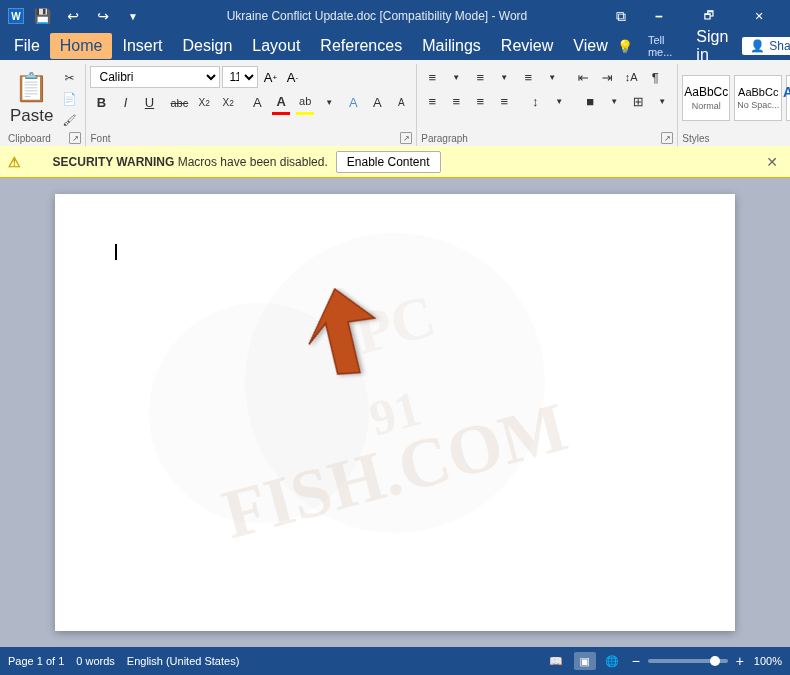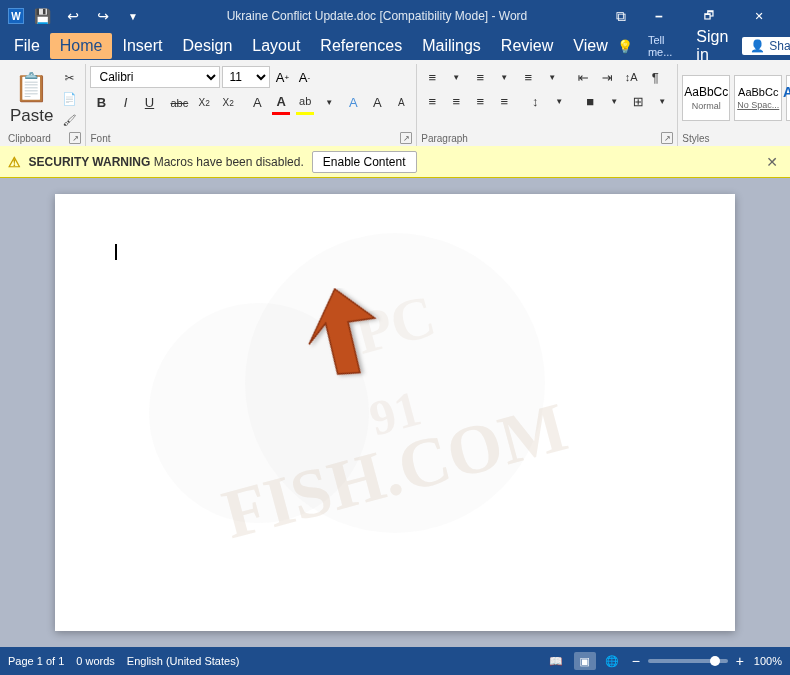--- a/index.html
+++ b/index.html
@@ -50,21 +50,21 @@
     .font-row { display: flex; align-items: center; gap: 2px; }
     .font-select {
       width: 130px; height: 22px;
       border: 1px solid #c8c8c8;
       background: white;
       font-size: 12px;
       padding: 0 4px;
       cursor: pointer;
     }
     .font-size-select {
-      width: 48px; height: 22px;
+      width: 36px; height: 22px;
       border: 1px solid #c8c8c8;
       background: white;
       font-size: 12px;
       padding: 0 2px;
       cursor: pointer;
     }
     .ribbon-btn {
       height: 22px; min-width: 22px;
       display: flex; align-items: center; justify-content: center;
       cursor: pointer; border-radius: 2px; font-size: 12px;
@@ -88,21 +88,21 @@
     }
     .security-icon {
       color: #c8a000;
       font-size: 14px;
       font-weight: bold;
     }
     .security-text {
       font-size: 12px;
       color: #333;
     }
-    .security-text strong { color: #333; font-weight: bold; }
+    .security-text strong { color: #333; font-weight: bold; margin-left: 24px; }
     .enable-btn {
       padding: 3px 10px;
       background: white;
       border: 1px solid #b0b0b0;
       font-size: 12px;
       cursor: pointer;
       border-radius: 2px;
     }
     .security-close {
       margin-left: auto;
@@ -404,21 +404,21 @@
         <div class="group-content" style="flex-direction:row;align-items:center;padding-bottom:0;">
           <div style="display:flex;flex-direction:column;gap:1px;">
             <div class="style-item">
               <span style="font-size:12px;">AaBbCc</span>
               <span style="font-size:9px;color:#666;">Normal</span>
             </div>
           </div>
           <div style="display:flex;flex-direction:column;gap:1px;margin-left:2px;">
             <div class="style-item">
               <span style="font-size:11px;">AaBbCc</span>
-              <span style="font-size:9px;color:#666;text-decoration:underline;">No Spac...</span>
+              <span style="font-size:9px;color:#666;">No Spac...</span>
             </div>
           </div>
           <div style="display:flex;flex-direction:column;gap:1px;margin-left:2px;">
             <div class="style-item">
               <span style="font-size:14px;color:#1565c0;font-weight:bold;">AaBbCc</span>
               <span style="font-size:9px;color:#666;">Heading 1</span>
             </div>
           </div>
 
         </div>

